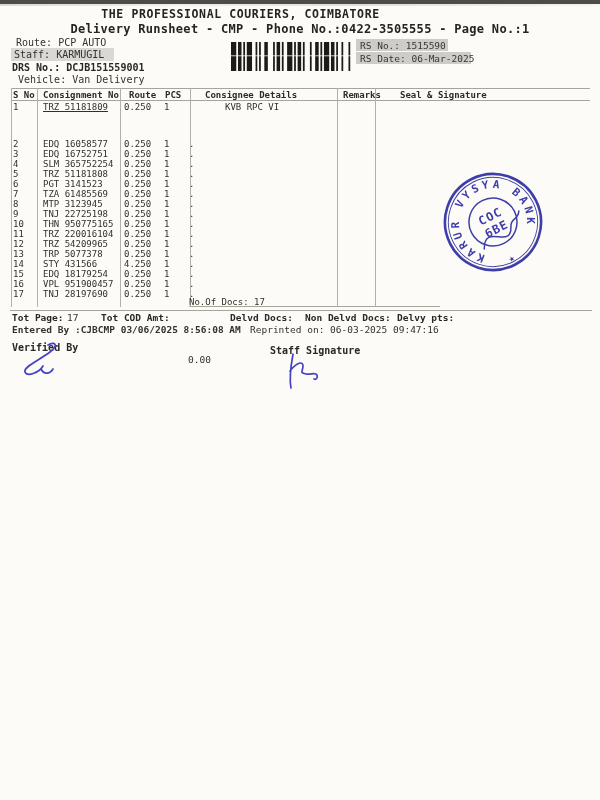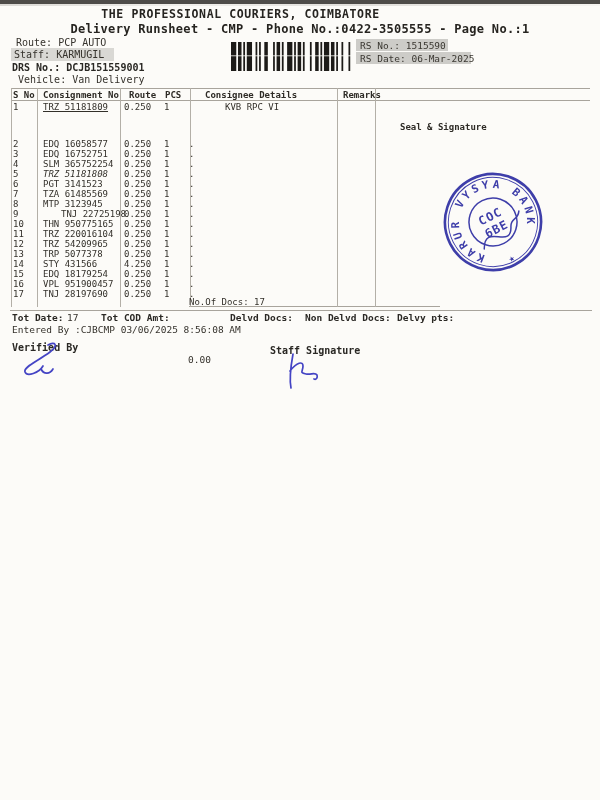--- a/index.html
+++ b/index.html
@@ -98,21 +98,21 @@
   <div class="vline" style="left:190px;top:88px;height:219px;"></div>
   <div class="vline" style="left:337px;top:88px;height:219px;"></div>
   <div class="vline" style="left:375px;top:88px;height:219px;"></div>
 
   <div class="th" style="left:13px;">S No</div>
   <div class="th" style="left:43px;">Consignment No</div>
   <div class="th" style="left:129px;">Route</div>
   <div class="th" style="left:165px;">PCS</div>
   <div class="th" style="left:205px;">Consignee Details</div>
   <div class="th" style="left:343px;">Remarks</div>
-  <div class="th" style="left:400px;margin-top:32px;">Seal &amp; Signature</div>
+  <div class="th" style="left:400px;">Seal &amp; Signature</div>
 
   <div id="table-rows">
       <div class="trow" style="top: 102px;">
         <span style="left: 13px;">1</span>
         <span style="left: 43px; text-decoration: underline;">TRZ 51181809</span>
         <span style="left: 124px;">0.250</span>
         <span style="left: 164px;">1</span>
         <span style="left: 189px; margin-left: 36px;">KVB RPC VI</span>
       </div>
       <div class="trow" style="top: 139px;">
@@ -131,21 +131,21 @@
       </div>
       <div class="trow" style="top: 159px;">
         <span style="left: 13px;">4</span>
         <span style="left: 43px;">SLM 365752254</span>
         <span style="left: 124px;">0.250</span>
         <span style="left: 164px;">1</span>
         <span style="left: 189px;">.</span>
       </div>
       <div class="trow" style="top: 169px;">
         <span style="left: 13px;">5</span>
-        <span style="left: 43px; font-style: italic;">TRZ 51181808</span>
+        <span style="left: 43px;">TRZ 51181808</span>
         <span style="left: 124px;">0.250</span>
         <span style="left: 164px;">1</span>
         <span style="left: 189px;">.</span>
       </div>
       <div class="trow" style="top: 179px;">
         <span style="left: 13px;">6</span>
         <span style="left: 43px;">PGT 3141523</span>
         <span style="left: 124px;">0.250</span>
         <span style="left: 164px;">1</span>
         <span style="left: 189px;">.</span>
@@ -159,21 +159,21 @@
       </div>
       <div class="trow" style="top: 199px;">
         <span style="left: 13px;">8</span>
         <span style="left: 43px;">MTP 3123945</span>
         <span style="left: 124px;">0.250</span>
         <span style="left: 164px;">1</span>
         <span style="left: 189px;">.</span>
       </div>
       <div class="trow" style="top: 209px;">
         <span style="left: 13px;">9</span>
-        <span style="left: 61px;">TNJ 22725198</span>
+        <span style="left: 43px;">TNJ 22725198</span>
         <span style="left: 124px;">0.250</span>
         <span style="left: 164px;">1</span>
         <span style="left: 189px;">.</span>
       </div>
       <div class="trow" style="top: 219px;">
         <span style="left: 13px;">10</span>
         <span style="left: 43px;">THN 950775165</span>
         <span style="left: 124px;">0.250</span>
         <span style="left: 164px;">1</span>
         <span style="left: 189px;">.</span>
@@ -240,29 +240,30 @@
       <text font-size="11" font-weight="bold" letter-spacing="3.2" fill="#2e2fa3" stroke="none" font-family="DejaVu Sans Mono, monospace">
         <textPath href="#ringpath">KARUR VYSYA BANK</textPath>
       </text>
       <text x="0" y="44" text-anchor="middle" font-size="10" fill="#2e2fa3" stroke="none">★</text>
       <text x="0" y="-2" text-anchor="middle" font-size="12" font-weight="bold" letter-spacing="1" fill="#2e2fa3" stroke="none" font-family="DejaVu Sans Mono, monospace">COC</text>
       <text x="0" y="12" text-anchor="middle" font-size="12" font-weight="bold" letter-spacing="1" fill="#2e2fa3" stroke="none" font-family="DejaVu Sans Mono, monospace">6BE</text>
       <path d="M-20 20 C-8 -4 4 34 14 12 C18 4 23 10 28 2" stroke-width="1.5" stroke-linecap="round"></path>
     </g>
   </svg>
 
-  <div class="f1 bold" style="left:12px;">Tot Date:</div>
+  <div class="f1 bold" style="left:12px;">Tot Page:</div>
   <div class="f1" style="left:67px;">17</div>
   <div class="f1 bold" style="left:101px;">Tot COD Amt:</div>
   <div class="f1" style="left:188px;margin-top:42px;">0.00</div>
   <div class="f1 bold" style="left:230px;">Delvd Docs:</div>
   <div class="f1 bold" style="left:305px;">Non Delvd Docs:</div>
   <div class="f1 bold" style="left:397px;">Delvy pts:</div>
 
-  <div class="f2" style="left:12px;">Entered By :CJBCMP 03/06/2025 8:56:08 AM</div>
+  <div class="f2" style="left:12px;font-weight:bold;">Entered By :CJBCMP 03/06/2025 8:56:08 AM</div>
+  <div class="f2" style="left:250px;">Reprinted on: 06-03-2025 09:47:16</div>
 
   <div class="sig-label" style="left:12px;top:342px;">Verified By</div>
   <div class="sig-label" style="left:270px;top:345px;">Staff Signature</div>
 
   <svg class="sigsvg" style="left:14px;top:340px;" width="60" height="46">
     <path d="M34 5 C41 1 45 5 36 12 C24 21 9 27 11 32 C13 37 25 33 29 26 M27 29 C30 35 36 34 39 29" stroke="#4444c4" stroke-width="1.7" fill="none" stroke-linecap="round"></path>
   </svg>
 
   <svg class="sigsvg" style="left:283px;top:351px;" width="46" height="42">
     <path d="M10 3 C8 14 6 27 8 37 M7 20 C14 11 20 10 20 15 C20 20 16 22 23 23 C28 24 32 21 34 24 C35 27 33 29 31 28" stroke="#4444c4" stroke-width="1.7" fill="none" stroke-linecap="round"></path>

